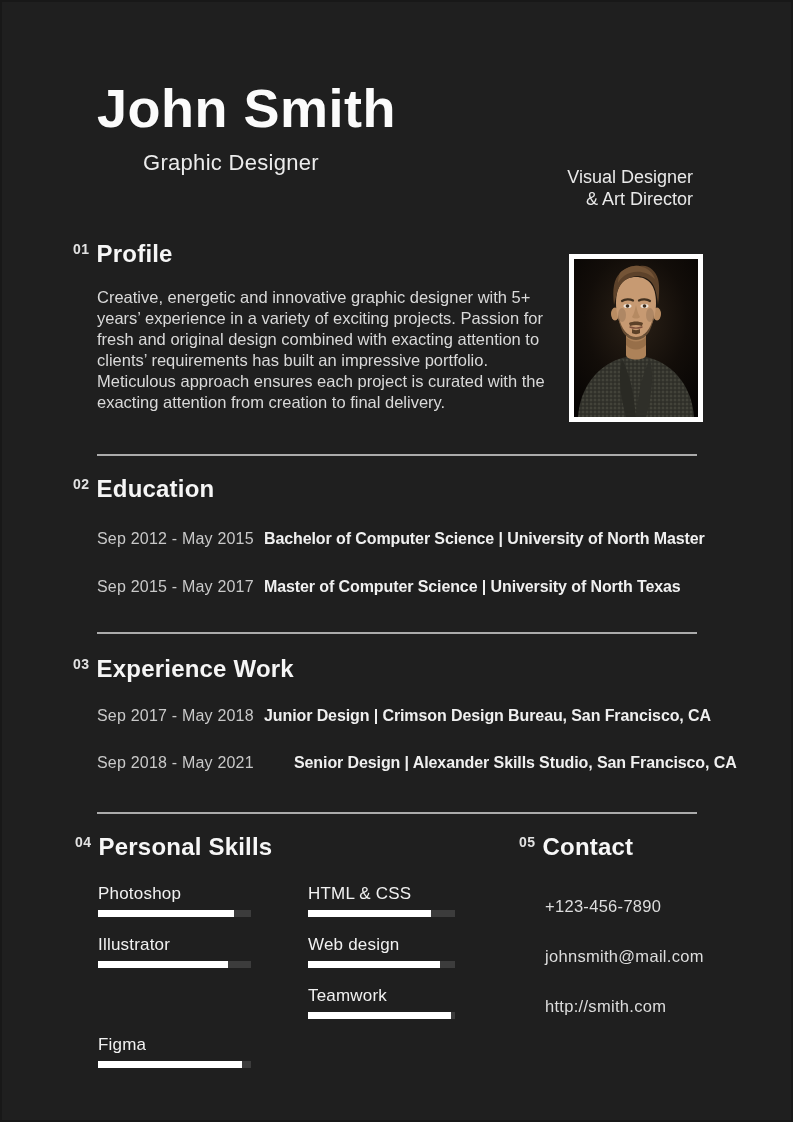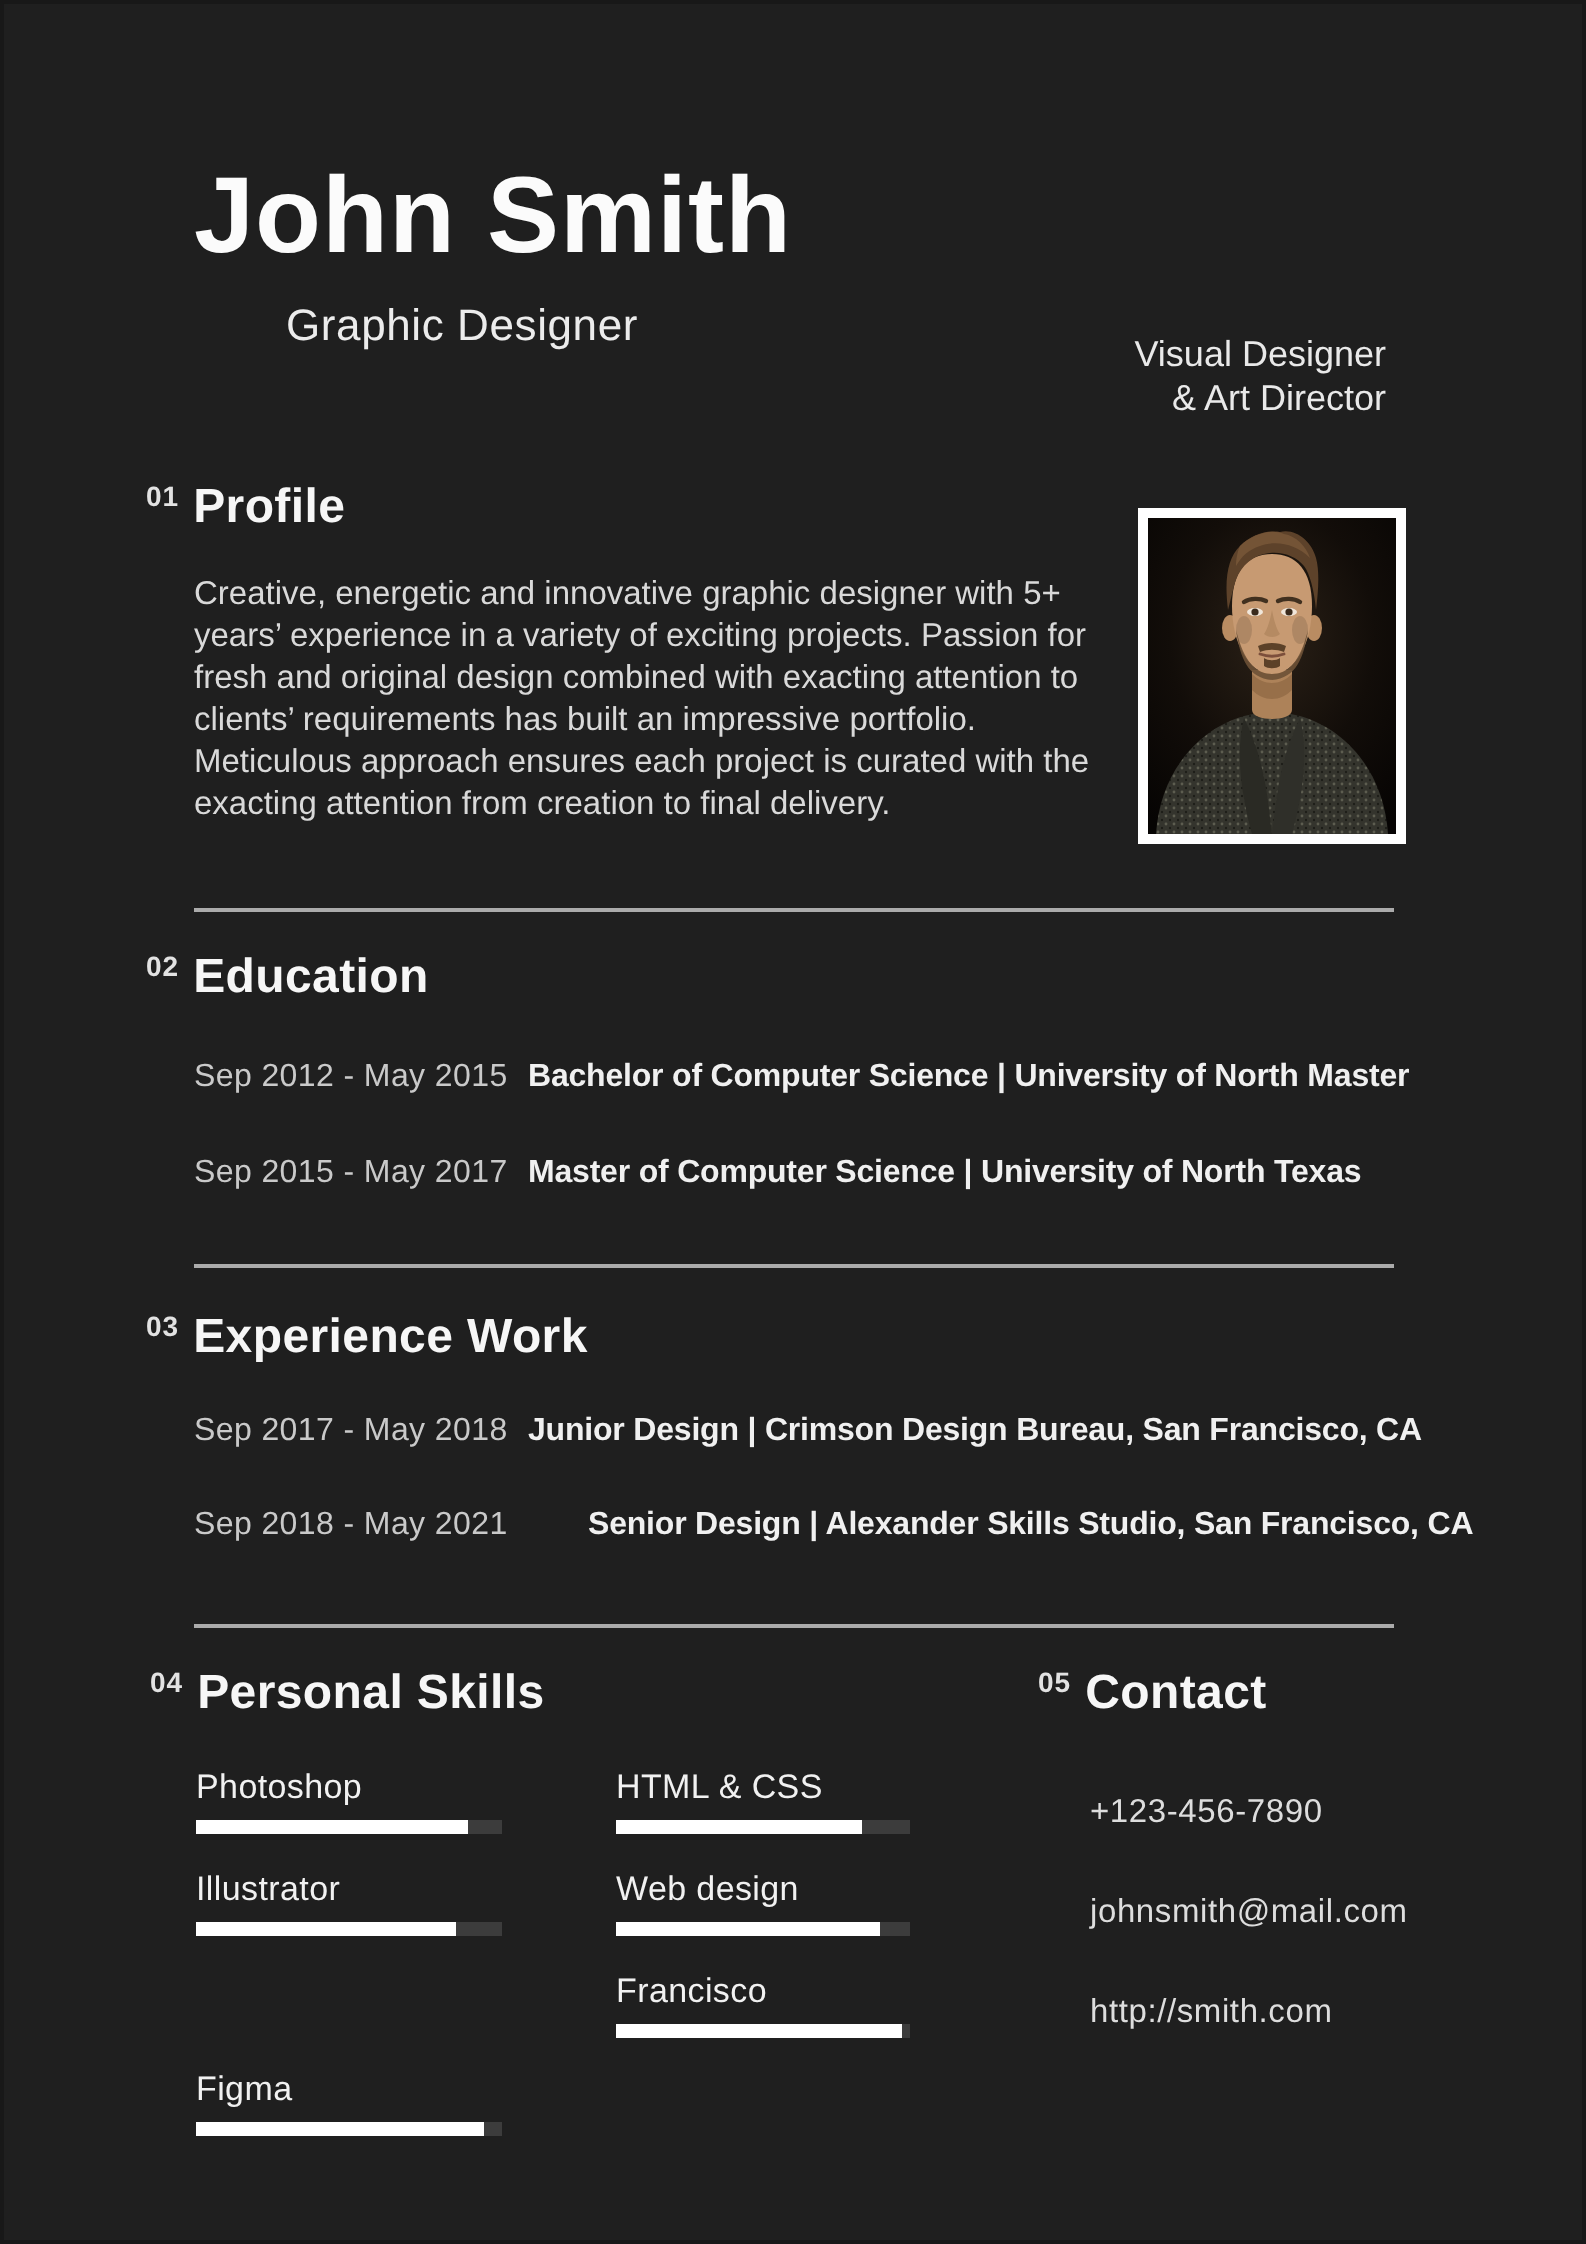--- a/index.html
+++ b/index.html
@@ -201,21 +201,21 @@
         <div class="fill" style="width: 84%;"></div>
       </div>
   </div>
   <div class="skill w147" style="left:308px;top:935px;">
     <div class="label">Web design</div>
     <div class="bar">
         <div class="fill" style="width: 90%;"></div>
       </div>
   </div>
   <div class="skill w147" style="left:308px;top:986px;">
-    <div class="label">Francisco</div>
+    <div class="label">Teamwork</div>
     <div class="bar">
         <div class="fill" style="width: 97%;"></div>
       </div>
   </div>
 
   <h2 class="sec-head" style="left:519px;top:834px;">
     <span class="sec-num">05</span><span>Contact</span>
   </h2>
   <div class="contact-item" style="top:897px;">+123-456-7890</div>
   <div class="contact-item" style="top:947px;">johnsmith@mail.com</div>

